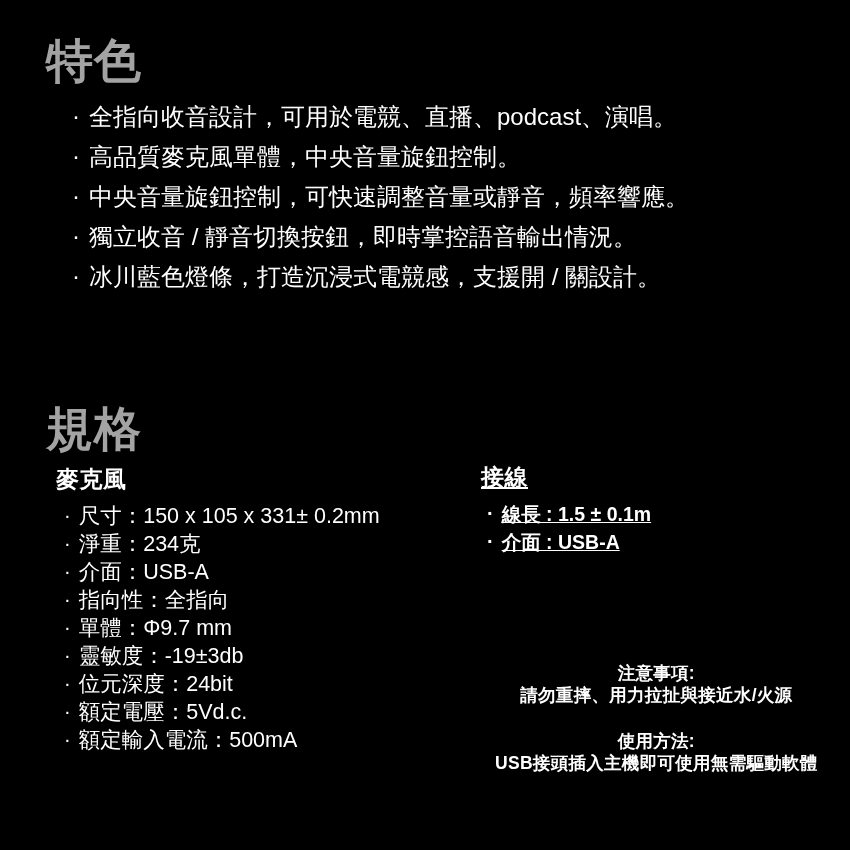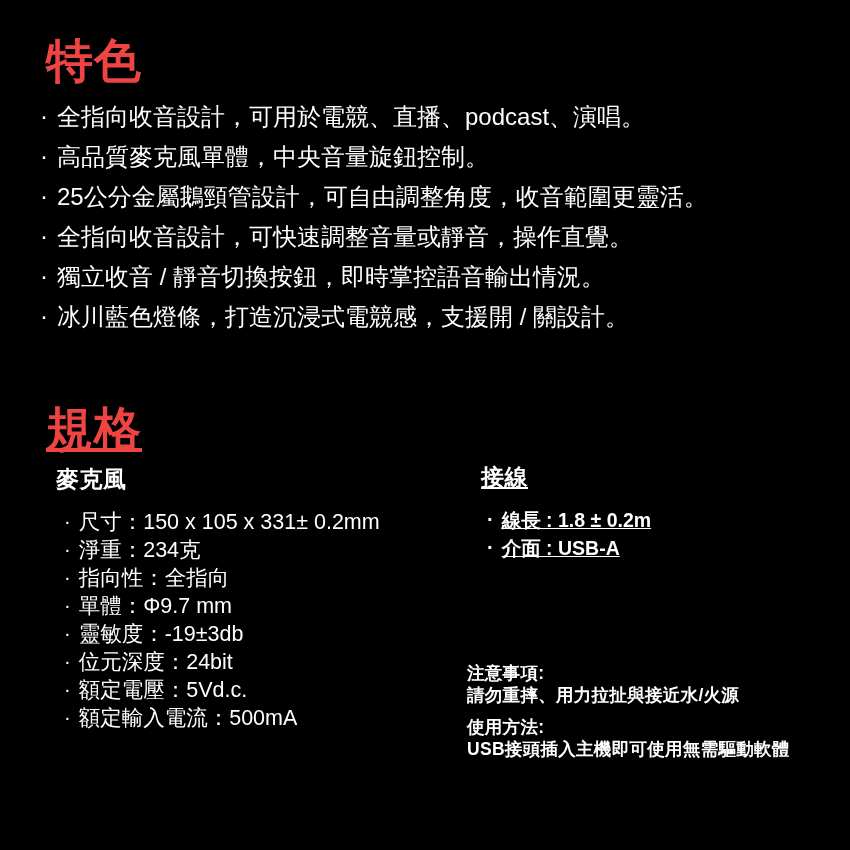--- a/index.html
+++ b/index.html
@@ -15,29 +15,29 @@
     font-family: "Liberation Sans", "DejaVu Sans", sans-serif;
     color: #ffffff;
     -webkit-font-smoothing: antialiased;
   }
   .section-title {
     position: absolute;
     margin: 0;
     font-size: 47px;
     font-weight: 700;
     line-height: 1.05;
-    color: #ef4444;
+    color: #a3a3a3;
     letter-spacing: 1px;
   }
   #features-title { left: 46px; top: 36px; }
-  #specs-title    { left: 46px; top: 404px; text-decoration: underline; }
+  #specs-title    { left: 46px; top: 404px; }
 
   .features {
     position: absolute;
-    left: 40px;
+    left: 72px;
     top: 97px;
   }
   .feature-row {
     font-size: 24px;
     line-height: 40px;
     white-space: nowrap;
   }
   .dot {
     display: inline-block;
     margin-right: 9px;
@@ -53,89 +53,90 @@
   .cable-col {
     position: absolute;
     left: 481px;
     top: 466px;
     text-decoration: underline;
   }
   .col-heading {
     font-size: 23px;
     font-weight: 700;
     line-height: 1;
-    margin-bottom: 17px;
+    margin-bottom: 11px;
     letter-spacing: 0.5px;
   }
   .spec-row {
     font-size: 21.5px;
     line-height: 28px;
     white-space: nowrap;
     padding-left: 8px;
   }
   .spec-row .dot {
     font-size: 20px;
     margin-right: 8px;
   }
   .cable-col .spec-row {
     font-size: 19.5px;
     font-weight: 700;
     padding-left: 6px;
   }
   .notes {
     position: absolute;
-    left: 467px;
+    left: 495px;
     top: 663px;
     font-weight: 700;
+    text-align: center;
   }
   .note-heading, .note-text {
     font-size: 17.5px;
     line-height: 21.5px;
     white-space: nowrap;
     letter-spacing: 0.3px;
   }
-  .note-block-gap { margin-top: 11px; }
+  .note-block-gap { margin-top: 25px; }
 </style>
 </head>
 <body>
 
 <div>
 
   <h1 class="section-title" id="features-title">特色</h1>
 
   <div class="features">
     <div class="feature-row">
       <span class="dot">·</span><span>全指向收音設計，可用於電競、直播、podcast、演唱。</span>
     </div>
     <div class="feature-row">
       <span class="dot">·</span><span>高品質麥克風單體，中央音量旋鈕控制。</span>
     </div>
     <div class="feature-row">
-      <span class="dot">·</span><span>25公分金屬鵝頸管設計，可自由調整角度，收音範圍更靈活。</span>
-    </div>
-    <div class="feature-row">
-      <span class="dot">·</span><span>全指向收音設計，可快速調整音量或靜音，操作直覺。</span>
+      <span class="dot">·</span><span>中央音量旋鈕控制，可快速調整音量或靜音，頻率響應。</span>
     </div>
     <div class="feature-row">
       <span class="dot">·</span><span>獨立收音 / 靜音切換按鈕，即時掌控語音輸出情況。</span>
     </div>
     <div class="feature-row">
       <span class="dot">·</span><span>冰川藍色燈條，打造沉浸式電競感，支援開 / 關設計。</span>
     </div>
   </div>
 
   <h1 class="section-title" id="specs-title">規格</h1>
 
   <div class="mic-col">
     <div class="col-heading">麥克風</div>
     <div class="spec-row">
       <span class="dot">·</span><span>尺寸：150 x 105 x 331± 0.2mm</span>
     </div>
     <div class="spec-row">
       <span class="dot">·</span><span>淨重：234克</span>
+    </div>
+    <div class="spec-row">
+      <span class="dot">·</span><span>介面：USB-A</span>
     </div>
     <div class="spec-row">
       <span class="dot">·</span><span>指向性：全指向</span>
     </div>
     <div class="spec-row">
       <span class="dot">·</span><span>單體：Φ9.7 mm</span>
     </div>
     <div class="spec-row">
       <span class="dot">·</span><span>靈敏度：-19±3db</span>
     </div>
@@ -146,21 +147,21 @@
       <span class="dot">·</span><span>額定電壓：5Vd.c.</span>
     </div>
     <div class="spec-row">
       <span class="dot">·</span><span>額定輸入電流：500mA</span>
     </div>
   </div>
 
   <div class="cable-col">
     <div class="col-heading">接線</div>
     <div class="spec-row">
-      <span class="dot">·</span><span>線長 : 1.8 ± 0.2m</span>
+      <span class="dot">·</span><span>線長 : 1.5 ± 0.1m</span>
     </div>
     <div class="spec-row">
       <span class="dot">·</span><span>介面 : USB-A</span>
     </div>
   </div>
 
   <div class="notes">
     <div class="note-heading">注意事項:</div>
     <div class="note-text">請勿重摔、用力拉扯與接近水/火源</div>
     <div class="note-heading note-block-gap">使用方法:</div>

